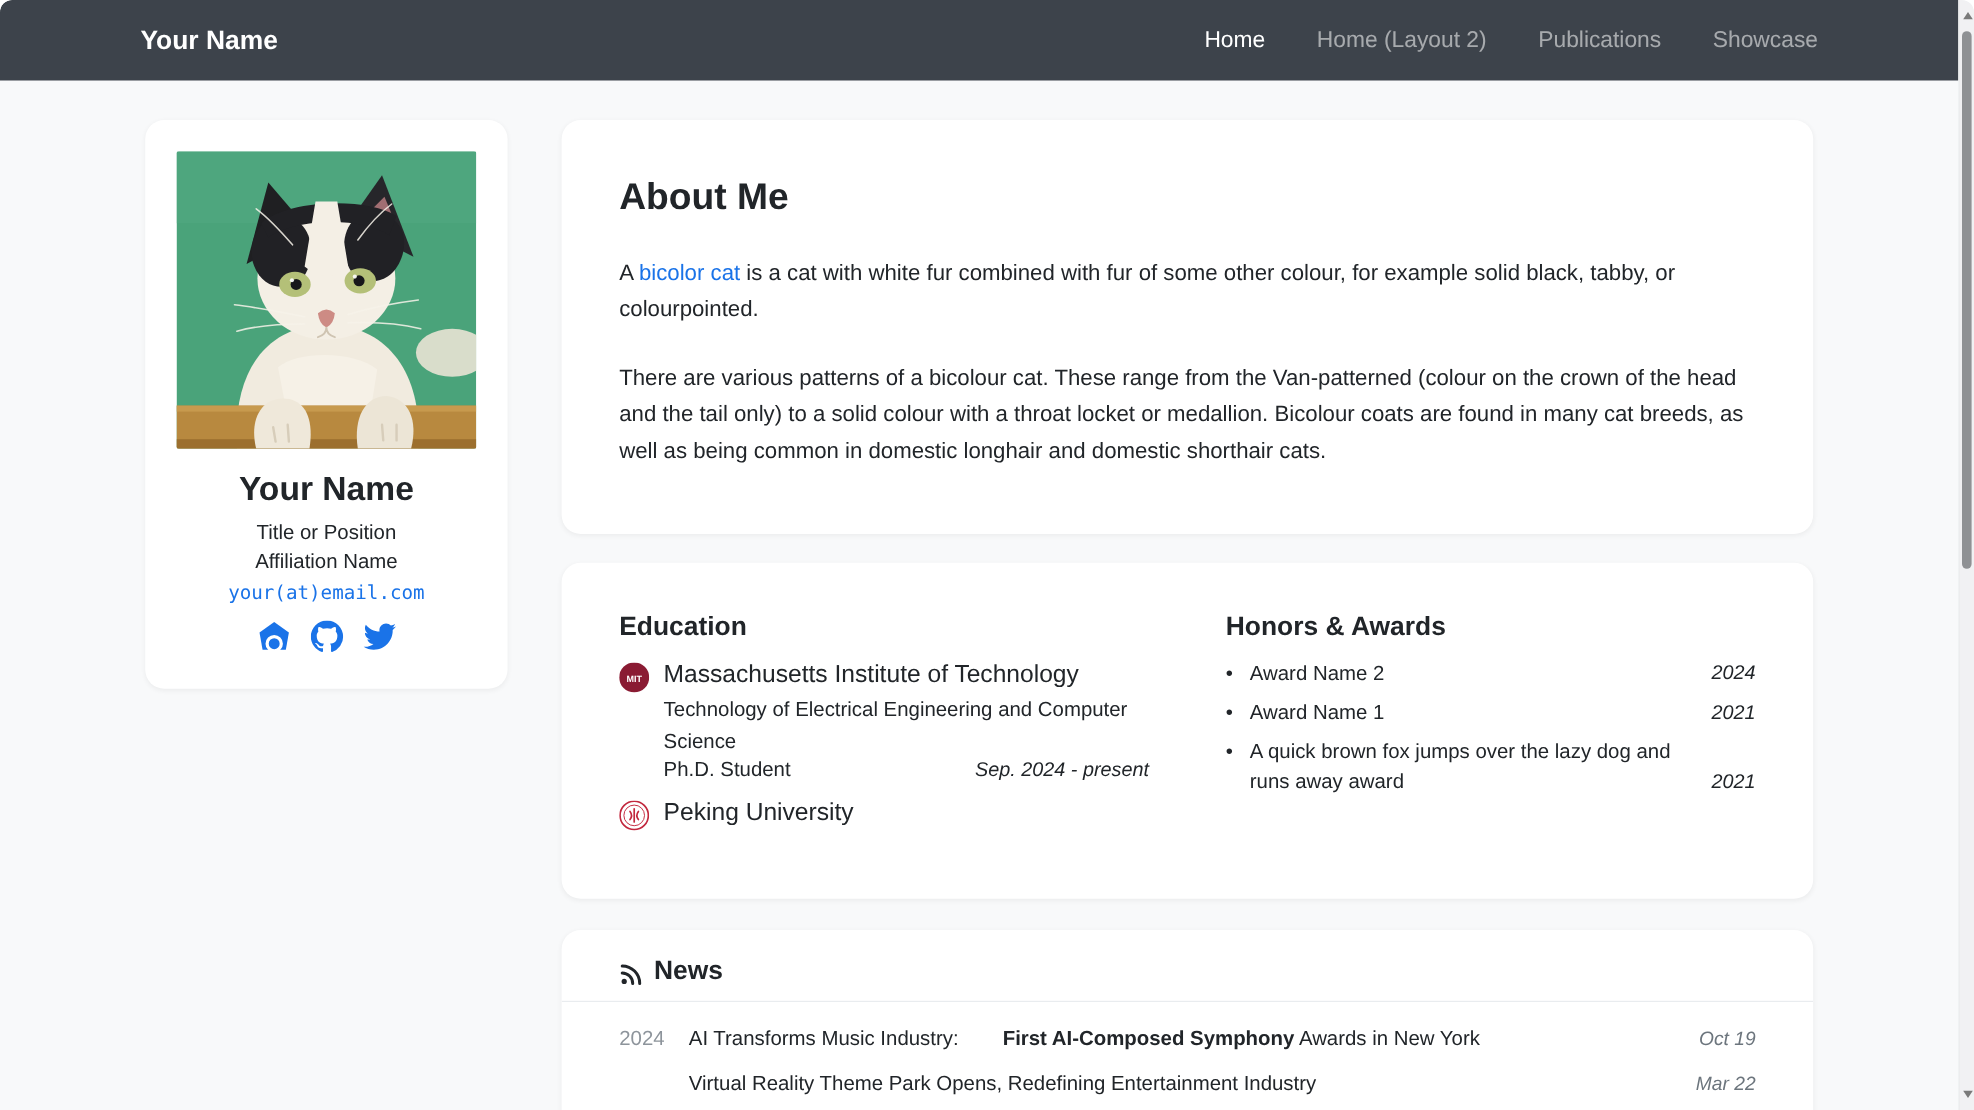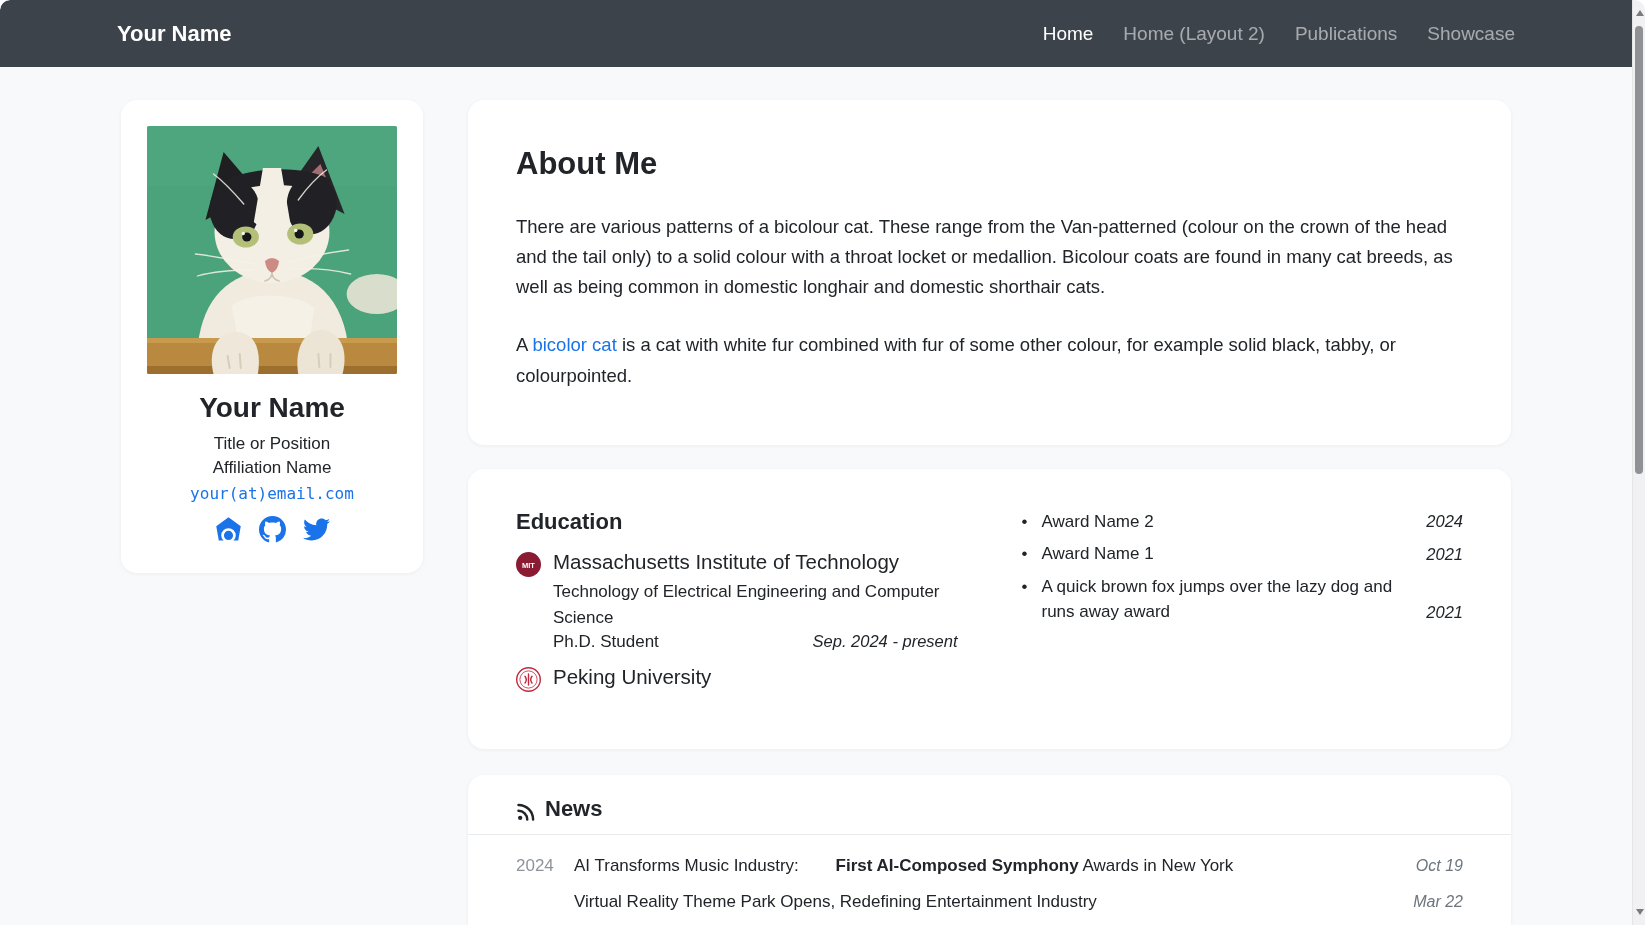--- a/index.html
+++ b/index.html
@@ -5,21 +5,21 @@
 <style>
   * { margin:0; padding:0; box-sizing:border-box; }
   html,body { width:1645px; height:925px; background:#ffffff; font-family:"Liberation Sans","DejaVu Sans",sans-serif; color:#212529; }
   .window { position:relative; width:1645px; height:925px; background:#f8f9fa; border-radius:10px 10px 0 0; overflow:hidden; }
   .page { position:absolute; left:0; top:0; right:13px; bottom:0; overflow:hidden; background:#f8f9fa; }
 
   
   .navbar { height:67px; background:#3d434b; display:flex; align-items:center; border-radius:10px 0 0 0; }
   .nav-container { width:1398px; margin:0 auto; display:flex; align-items:center; justify-content:space-between; }
   .brand { color:#ffffff; font-size:22px; font-weight:700; text-decoration:none; cursor:pointer; }
-  .nav-links { display:flex; gap:30px; }
+  .nav-links { display:flex; gap:43px; }
   .nav-link { font-size:19px; color:rgba(255,255,255,0.55); text-decoration:none; cursor:pointer; }
   .nav-link.active { color:#ffffff; }
 
   
   .container { width:1390px; margin:0 auto; }
   .layout { display:grid; grid-template-columns:302px 1fr; gap:45px; padding-top:33px; align-items:start; }
   .card { background:#ffffff; border-radius:16px; box-shadow:0 1px 4px rgba(0,0,0,0.05); }
 
   
   .profile-card { padding:26px 26px 30px; text-align:center; }
@@ -174,22 +174,22 @@
                 <path fill="#1a73e8" d="M459.37 151.716c.325 4.548.325 9.097.325 13.645 0 138.72-105.583 298.558-298.558 298.558-59.452 0-114.68-17.219-161.137-47.106 8.447.974 16.568 1.299 25.34 1.299 49.055 0 94.213-16.568 130.274-44.832-46.132-.975-84.792-31.188-98.112-72.772 6.498.974 12.995 1.624 19.818 1.624 9.421 0 18.843-1.3 27.614-3.573-48.081-9.747-84.143-51.98-84.143-102.985v-1.299c13.969 7.797 30.214 12.67 47.431 13.319-28.264-18.843-46.781-51.005-46.781-87.391 0-19.492 5.197-37.36 14.294-52.954 51.655 63.675 129.3 105.258 216.365 109.807-1.624-7.797-2.598-15.918-2.598-24.04 0-57.828 46.782-104.934 104.934-104.934 30.213 0 57.502 12.67 76.67 33.137 23.715-4.548 46.456-13.32 66.599-25.34-7.798 24.366-24.366 44.833-46.132 57.827 21.117-2.273 41.584-8.122 60.426-16.243-14.292 20.791-32.161 39.308-52.628 54.253z"></path>
               </svg>
             </a>
           </div>
         </aside>
 
         <main>
 
           <section class="card about-card">
             <h2 class="about-title">About Me</h2>
+            <p><span>A </span><a class="text-link">bicolor cat</a><span> is a cat with white fur combined with fur of some other colour, for example solid black, tabby, or colourpointed.</span></p>
             <p>There are various patterns of a bicolour cat. These range from the Van-patterned (colour on the crown of the head and the tail only) to a solid colour with a throat locket or medallion. Bicolour coats are found in many cat breeds, as well as being common in domestic longhair and domestic shorthair cats.</p>
-            <p><span>A </span><a class="text-link">bicolor cat</a><span> is a cat with white fur combined with fur of some other colour, for example solid black, tabby, or colourpointed.</span></p>
           </section>
 
           <section class="card edu-card">
             <div>
               <h3 class="section-title">Education</h3>
 
               <div class="edu-item">
                 <svg class="edu-logo" viewBox="0 0 25 25">
                   <circle cx="12.5" cy="12.5" r="12.5" fill="#8a1b33"></circle>
                   <text x="12.5" y="16" text-anchor="middle" font-size="7.5" font-weight="bold" fill="#ffffff" font-family="Liberation Sans, sans-serif">MIT</text>
@@ -214,20 +214,21 @@
                     <path d="M16 9.2 q-2.6 3.4 0 6.8"></path>
                   </g>
                 </svg>
                 <div class="edu-body">
                   <div class="edu-school">Peking University</div>
                 </div>
               </div>
             </div>
 
             <div>
+              <h3 class="section-title">Honors &amp; Awards</h3>
               <ul class="honors-list">
                 <li>
                   <span class="h-bullet">•</span>
                   <span class="h-award">Award Name 2</span>
                   <span class="h-year">2024</span>
                 </li>
                 <li>
                   <span class="h-bullet">•</span>
                   <span class="h-award">Award Name 1</span>
                   <span class="h-year">2021</span>

